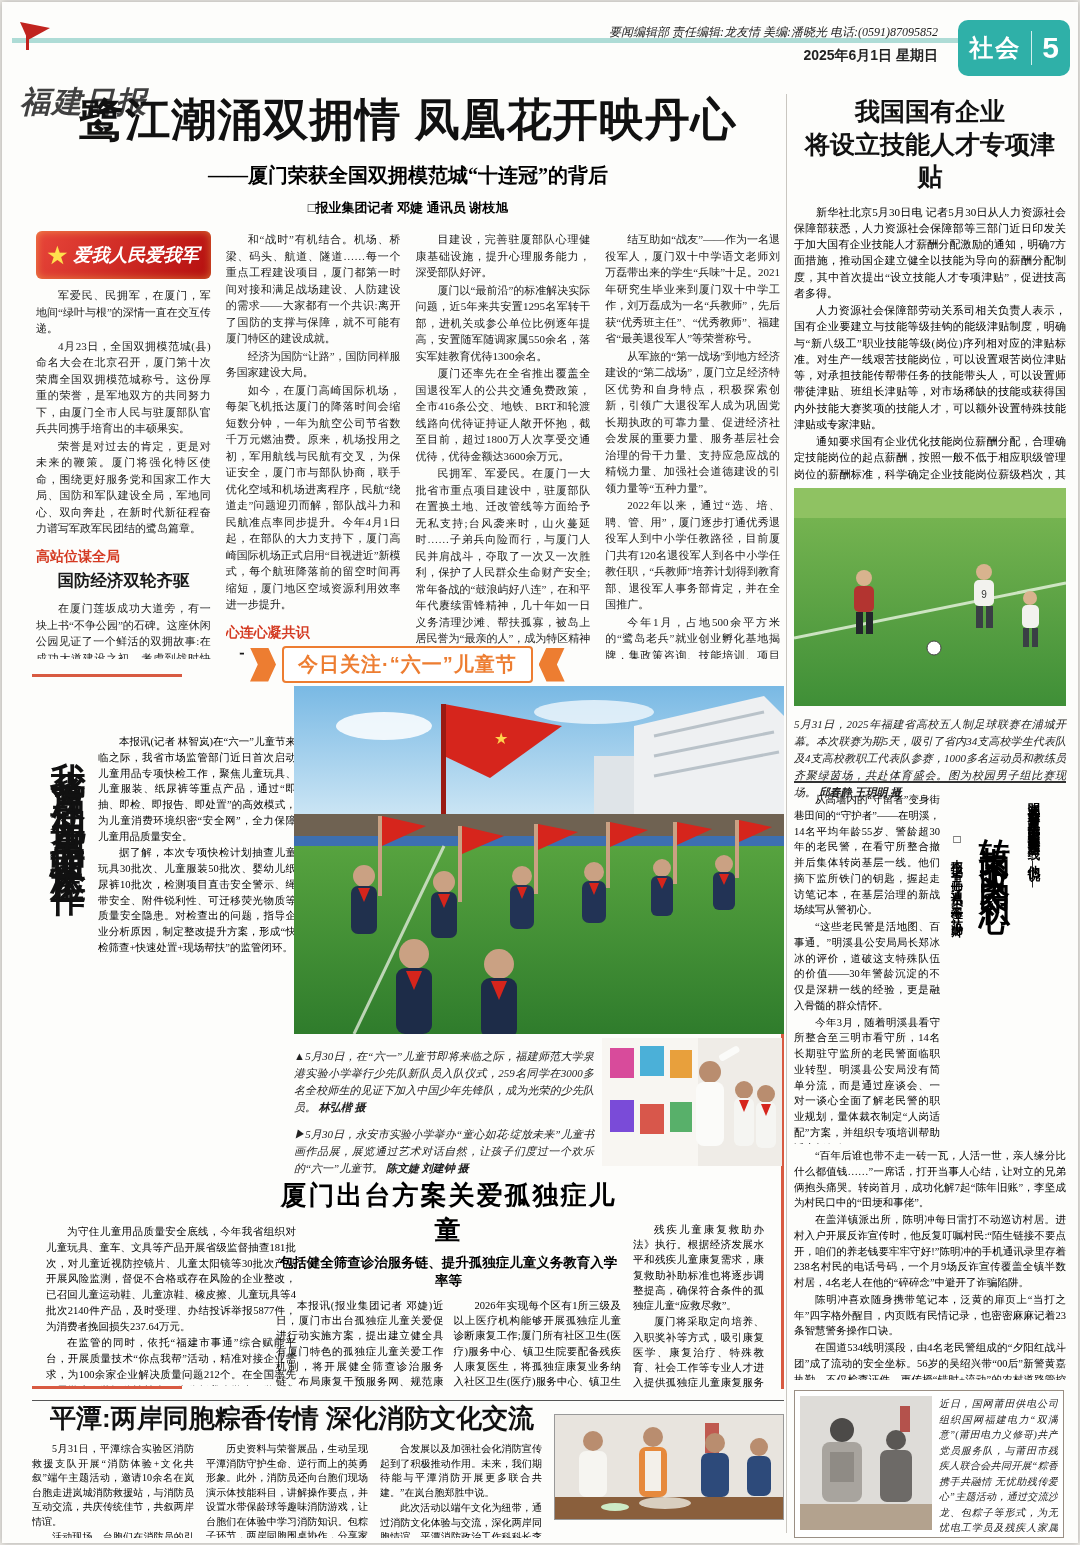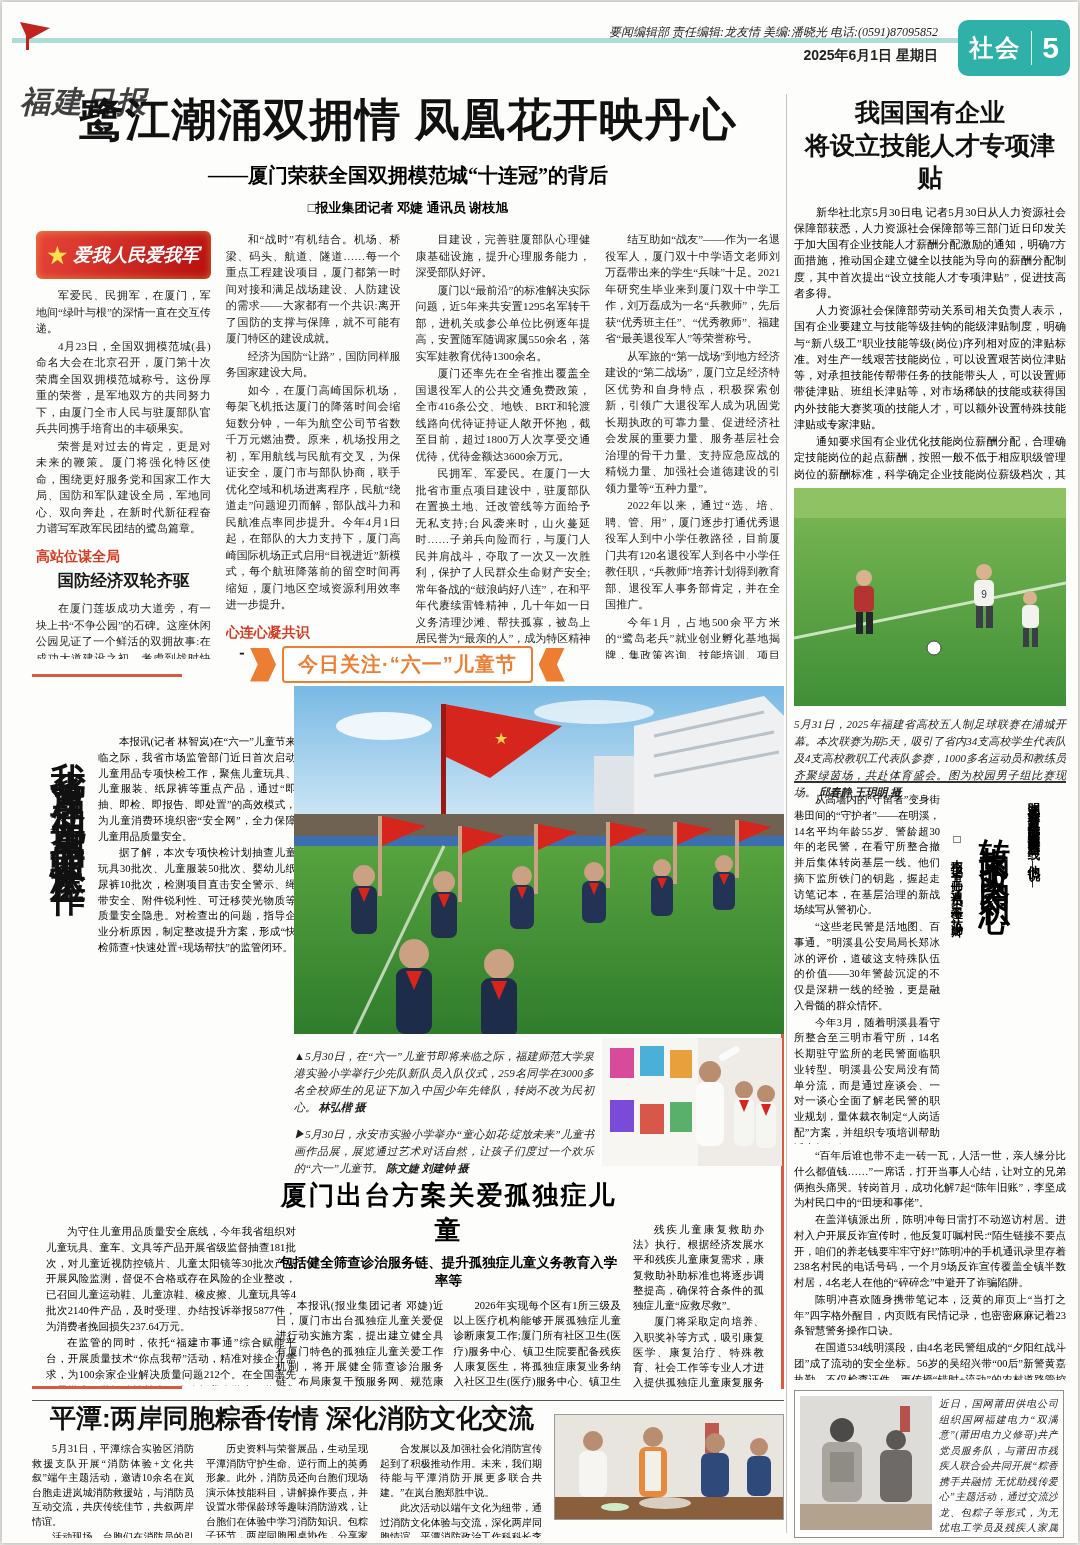--- a/index.html
+++ b/index.html
@@ -26,21 +26,21 @@
   .lead .deck{text-align:center;font-size:20px;margin-top:12px;font-weight:bold;font-family:"Liberation Serif",serif;}
   .lead .byline{text-align:center;font-size:13px;font-weight:bold;margin-top:10px;}
   .lead-cols{display:flex;gap:15px;margin-top:14px;height:428px;overflow:hidden;}
   .lead-col{flex:1;font-size:11px;line-height:1.5;color:#1a1a1a;overflow:hidden;}
   .badge{height:48px;background:linear-gradient(120deg,#e8463a,#b50f0f);border-radius:6px;color:#fff;display:flex;align-items:center;justify-content:center;font-weight:bold;font-size:18px;font-style:italic;margin-bottom:8px;box-shadow:inset 0 0 8px rgba(255,255,100,.4);}
   .badge .star{color:#ffe14d;font-style:normal;font-size:22px;margin-right:6px;}
   .kick{color:#d43a22;text-align:left;font-weight:bold;font-size:14px;margin:9px 0 2px;font-family:"Liberation Serif",serif;}
   .subh{text-align:center;font-weight:bold;font-size:16.5px;margin:0 0 7px;}
   
   .soe{position:absolute;left:792px;top:94px;width:272px;height:388px;overflow:hidden;}
-  .soe h2{margin:0 0 10px;text-align:center;font-size:25px;line-height:1.3;font-family:Liberation Sans, sans-serif;color:#111;}
+  .soe h2{margin:0 0 10px;text-align:center;font-size:25px;line-height:1.3;font-family:Liberation Serif, serif;color:#111;}
   .soe .flow{font-size:11px;line-height:1.48;}
   .photo-card{position:absolute;left:792px;top:486px;width:272px;}
   .caption{font-size:11px;line-height:1.55;font-family:"Liberation Serif",serif;font-style:italic;color:#222;margin-top:6px;text-align:justify;}
   .credit{font-weight:bold;white-space:nowrap;}
   .divider-r{position:absolute;left:792px;top:779px;width:272px;border-top:2px solid #333;}
   .police{position:absolute;left:792px;top:790px;width:272px;height:588px;overflow:hidden;}
   .police-top{display:flex;height:352px;overflow:hidden;}
   .p-narrow{width:146px;font-size:10.5px;line-height:1.5;overflow:hidden;}
   .v-byline{writing-mode:vertical-rl;font-size:12px;font-weight:bold;margin:40px 2px 0 8px;letter-spacing:3px;height:300px;}
   .v-title{writing-mode:vertical-rl;font-size:31px;font-weight:bold;font-family:"Liberation Serif",serif;letter-spacing:9px;margin:22px 4px 0 6px;height:330px;}
@@ -358,21 +358,21 @@
         <g transform="translate(205,278)">
             <circle cx="0" cy="0" r="15" fill="#caa183"></circle>
             <rect x="-18" y="14" width="36" height="60" rx="9" fill="#1d2c48"></rect>
             <polygon points="-8,17 8,17 0,36" fill="#d6251c"></polygon>
           </g>
       </g>
     </svg>
 
     <div class="caps">
       <div class="caption">
-        <span>▲5月30日，在“六一”儿童节即将来临之际，福建师范大学泉港实验小学举行少先队新队员入队仪式，259名同学在3000多名全校师生的见证下加入中国少年先锋队，转岗不改为民初心。</span>
+        <span>▲5月30日，在“六一”儿童节即将来临之际，福建师范大学泉港实验小学举行少先队新队员入队仪式，259名同学在3000多名全校师生的见证下加入中国少年先锋队，成为光荣的少先队员。</span>
         <span class="credit">林弘楷 摄</span>
       </div>
       <div class="caption">
         <span>▶5月30日，永安市实验小学举办“童心如花·绽放未来”儿童书画作品展，展览通过艺术对话自然，让孩子们度过一个欢乐的“六一”儿童节。</span>
         <span class="credit">陈文婕 刘建钟 摄</span>
       </div>
     </div>
 
     <svg class="artphoto" viewBox="0 0 180 128" width="180" height="128">
       <rect width="180" height="128" fill="#efece7"></rect>

